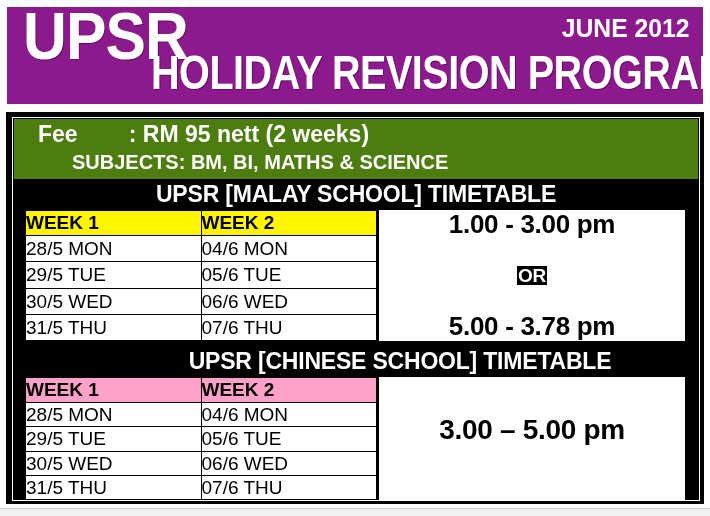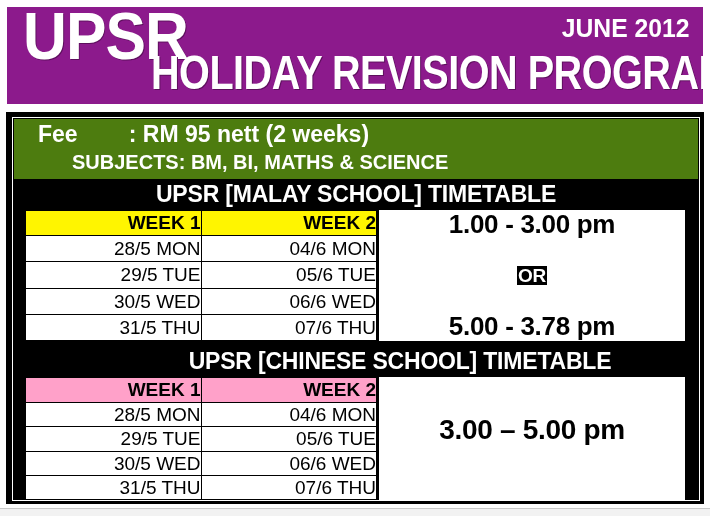--- a/index.html
+++ b/index.html
@@ -165,21 +165,21 @@
   #chinese-grid { top: 258px; height: 125px; }
 
   .days-table {
     width: 352px;
     border-collapse: collapse;
     table-layout: fixed;
     flex: 0 0 352px;
   }
   .days-table td, .days-table th {
     border: 1px solid #000000;
-    text-align: right;
+    text-align: left;
     padding: 0;
     font-size: 19px;
     color: #000000;
     font-weight: normal;
     height: 21px;
     line-height: 21px;
     white-space: nowrap;
   }
   .days-table th {
     font-weight: bold;

